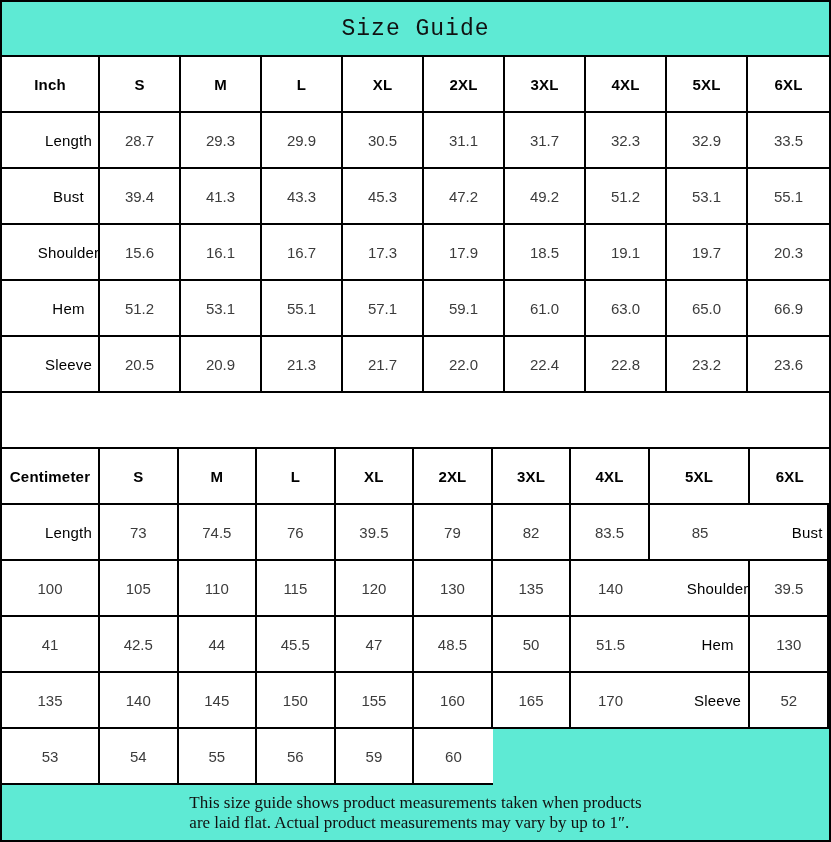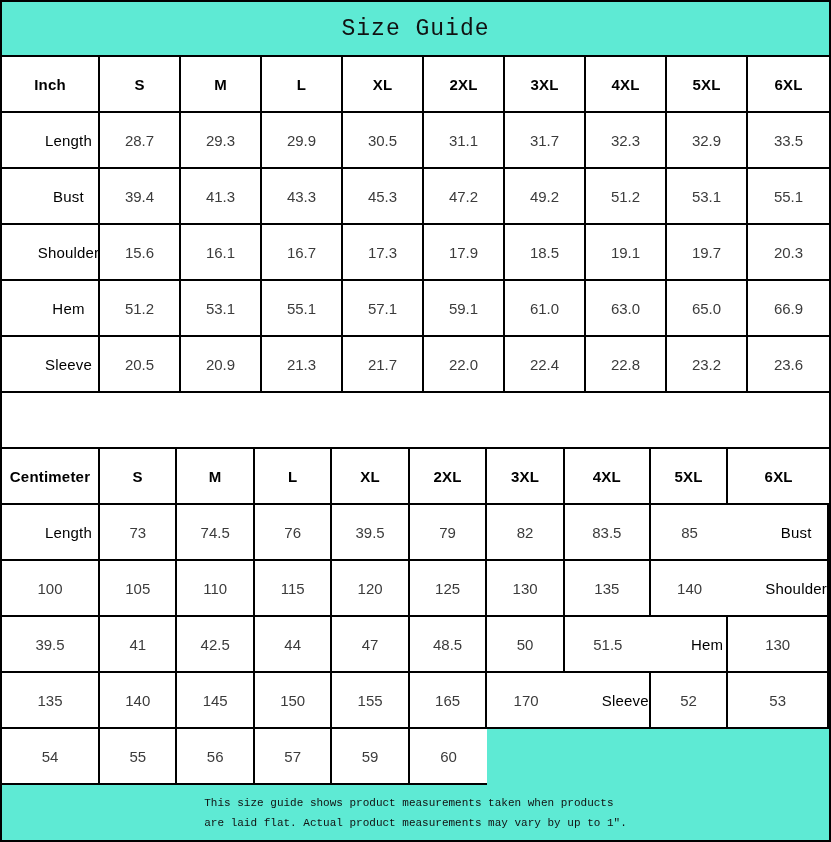--- a/index.html
+++ b/index.html
@@ -34,22 +34,22 @@
   .cell.val { color:#3c3c3c; }
   .gap-row {
     flex:0 0 56px; box-sizing:border-box;
     border-bottom:2px solid #000; background:#fff;
   }
   .footer {
     flex:1 1 auto;
     display:flex; align-items:center; justify-content:center;
   }
   .footer-inner {
-    font-family:Liberation Mono, monospace;
-    font-size:11px; color:#111; line-height:20px; text-align:left;
+    font-family:Liberation Serif, serif;
+    font-size:17px; color:#111; line-height:20px; text-align:left;
   }
 </style>
 </head>
 <body>
 
 <div class="sheet">
 
   <div class="title-row">
     <span class="title-text">Size Guide</span>
   </div>
@@ -138,49 +138,49 @@
       <div class="cell val">79</div>
       <div class="cell val">82</div>
       <div class="cell val">83.5</div>
       <div class="cell val lastcol">85</div>
       <div class="cell rowlabel">Bust</div>
       <div class="cell val">100</div>
       <div class="cell val">105</div>
       <div class="cell val">110</div>
       <div class="cell val">115</div>
       <div class="cell val">120</div>
-      <div class="cell val">125</div>
       <div class="cell val">130</div>
       <div class="cell val">135</div>
       <div class="cell val lastcol">140</div>
       <div class="cell rowlabel">Shoulder</div>
       <div class="cell val">39.5</div>
       <div class="cell val">41</div>
       <div class="cell val">42.5</div>
       <div class="cell val">44</div>
+      <div class="cell val">45.5</div>
       <div class="cell val">47</div>
       <div class="cell val">48.5</div>
       <div class="cell val">50</div>
       <div class="cell val lastcol">51.5</div>
       <div class="cell rowlabel">Hem</div>
       <div class="cell val">130</div>
       <div class="cell val">135</div>
       <div class="cell val">140</div>
       <div class="cell val">145</div>
       <div class="cell val">150</div>
       <div class="cell val">155</div>
+      <div class="cell val">160</div>
       <div class="cell val">165</div>
       <div class="cell val lastcol">170</div>
       <div class="cell rowlabel">Sleeve</div>
       <div class="cell val">52</div>
       <div class="cell val">53</div>
       <div class="cell val">54</div>
       <div class="cell val">55</div>
       <div class="cell val">56</div>
-      <div class="cell val">57</div>
       <div class="cell val">59</div>
       <div class="cell val lastcol">60</div>
     </section>
 
   <div class="footer">
     <div class="footer-inner">
       <div>This size guide shows product measurements taken when products</div>
       <div>are laid flat. Actual product measurements may vary by up to 1″.</div>
     </div>
   </div>

